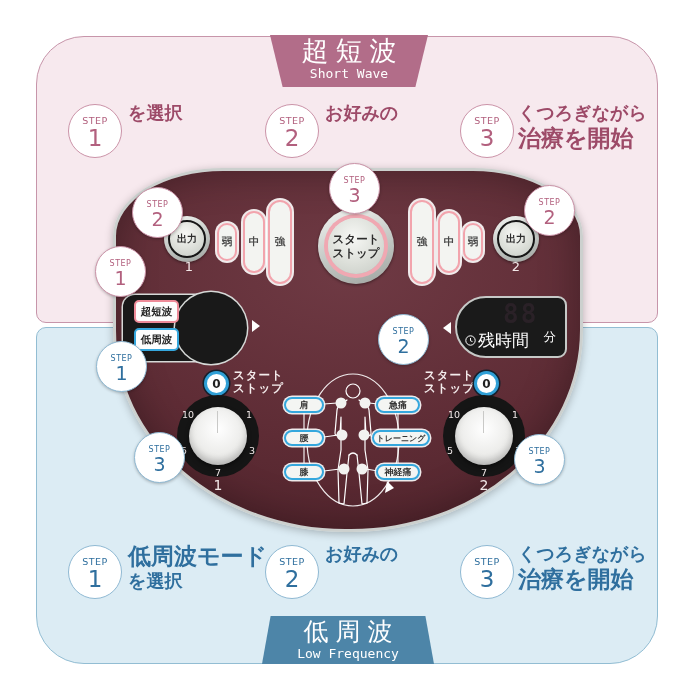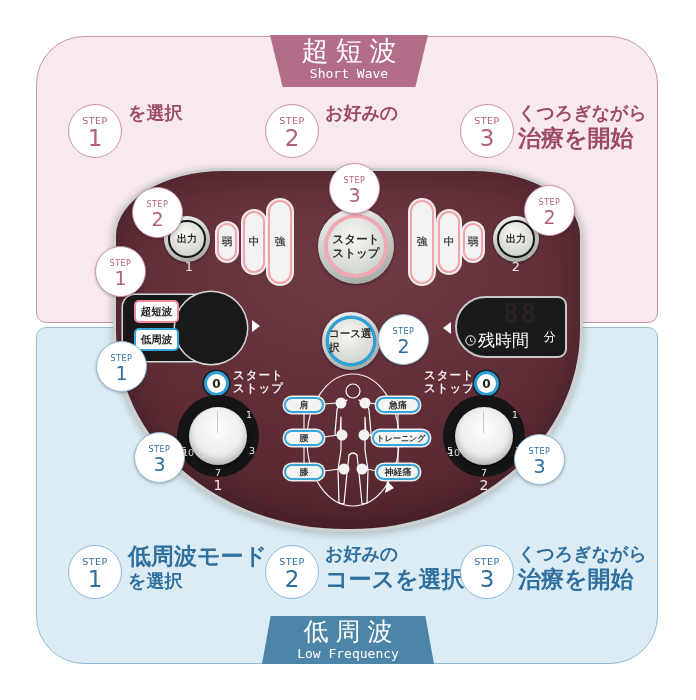--- a/index.html
+++ b/index.html
@@ -96,21 +96,21 @@
             box-sizing:border-box;display:flex;align-items:center;justify-content:center;
             font-size:12px;font-weight:bold;color:#222;box-shadow:0 0 0 1.5px #16202c;}
   .ss-text{position:absolute;color:#f4ecec;font-size:11.5px;font-weight:bold;line-height:12.5px;letter-spacing:1px;}
 
   .knob{position:absolute;width:82px;height:82px;background:#151515;border-radius:50%;}
   .knob-cap{position:absolute;left:12px;top:12px;width:58px;height:58px;border-radius:50%;
             background:radial-gradient(circle at 50% 38%, #ffffff 0%, #ececea 55%, #cccccb 100%);
             box-shadow:inset 0 -4px 7px rgba(0,0,0,.18), 0 2px 4px rgba(0,0,0,.5);}
   .knob-cap::after{content:"";position:absolute;left:28px;top:4px;width:1px;height:22px;background:#c9c9c7;}
   .kn{position:absolute;color:#efe7e7;font-size:9.5px;transform:translate(-50%,-50%);}
-  .kn.n10{left:11px;top:19px;margin-top:38px;}
+  .kn.n10{left:11px;top:19px;}
   .kn.n1{left:72px;top:19px;}
   .kn.n7{left:7px;top:55px;}
   .kn.n3{left:75px;top:55px;}
   .kn.n5{left:41px;top:77px;}
 
   .course-pill{position:absolute;height:16px;background:#f4f5f3;border:2px solid var(--pill-blue,#35a7dd);
                border-radius:9px;box-sizing:border-box;box-shadow:0 0 0 1.5px rgba(255,255,255,.9);
                display:flex;align-items:center;justify-content:center;font-size:9px;font-weight:bold;color:#333;z-index:4;}
   .body-svg{position:absolute;left:177px;top:194px;z-index:3;}
 </style>
@@ -162,21 +162,20 @@
   <div class="step-label bl" style="left:128px;top:542px">
     <div class="l-big">低周波モード</div>
     <div class="l-small">を選択</div>
   </div>
   <div class="badge row bl" style="left:265px;top:545px">
     <span class="b-word">STEP</span>
     <span class="b-num">2</span>
   </div>
   <div class="step-label bl" style="left:325px;top:542px">
     <div class="l-small">お好みの</div>
-    <div class="l-big">コースを選択</div>
   </div>
   <div class="badge row bl" style="left:460px;top:545px">
     <span class="b-word">STEP</span>
     <span class="b-num">3</span>
   </div>
   <div class="step-label bl" style="left:518px;top:542px">
     <div class="l-small">くつろぎながら</div>
     <div class="l-big">治療を開始</div>
   </div>
 
@@ -224,25 +223,20 @@
     <div class="ch-num" style="left:390px;top:88px">2</div>
 
     <div class="swbox"></div>
     <div class="swcircle"></div>
     <div class="mode-pill p" style="left:18px;top:129px">超短波</div>
     <div class="mode-pill b" style="left:18px;top:157px">低周波</div>
 
     <div class="chevron chev-r"></div>
     <div class="chevron chev-l"></div>
 
-    <div class="metal btn-course" style="left:206px;top:141px">
-      <div class="face">
-          <span>コース選択</span>
-        </div>
-    </div>
 
     <div class="display">
       <span class="digits">88</span>
       <span class="disp-label">
         <svg width="11" height="11" viewBox="0 0 11 11">
           <circle cx="5.5" cy="5.5" r="4.7" fill="none" stroke="#fff" stroke-width="1"></circle>
           <path d="M5.5 3 L5.5 5.8 L7.5 6.6" fill="none" stroke="#fff" stroke-width="1"></path>
         </svg>
         <span>残時間</span>
       </span>

